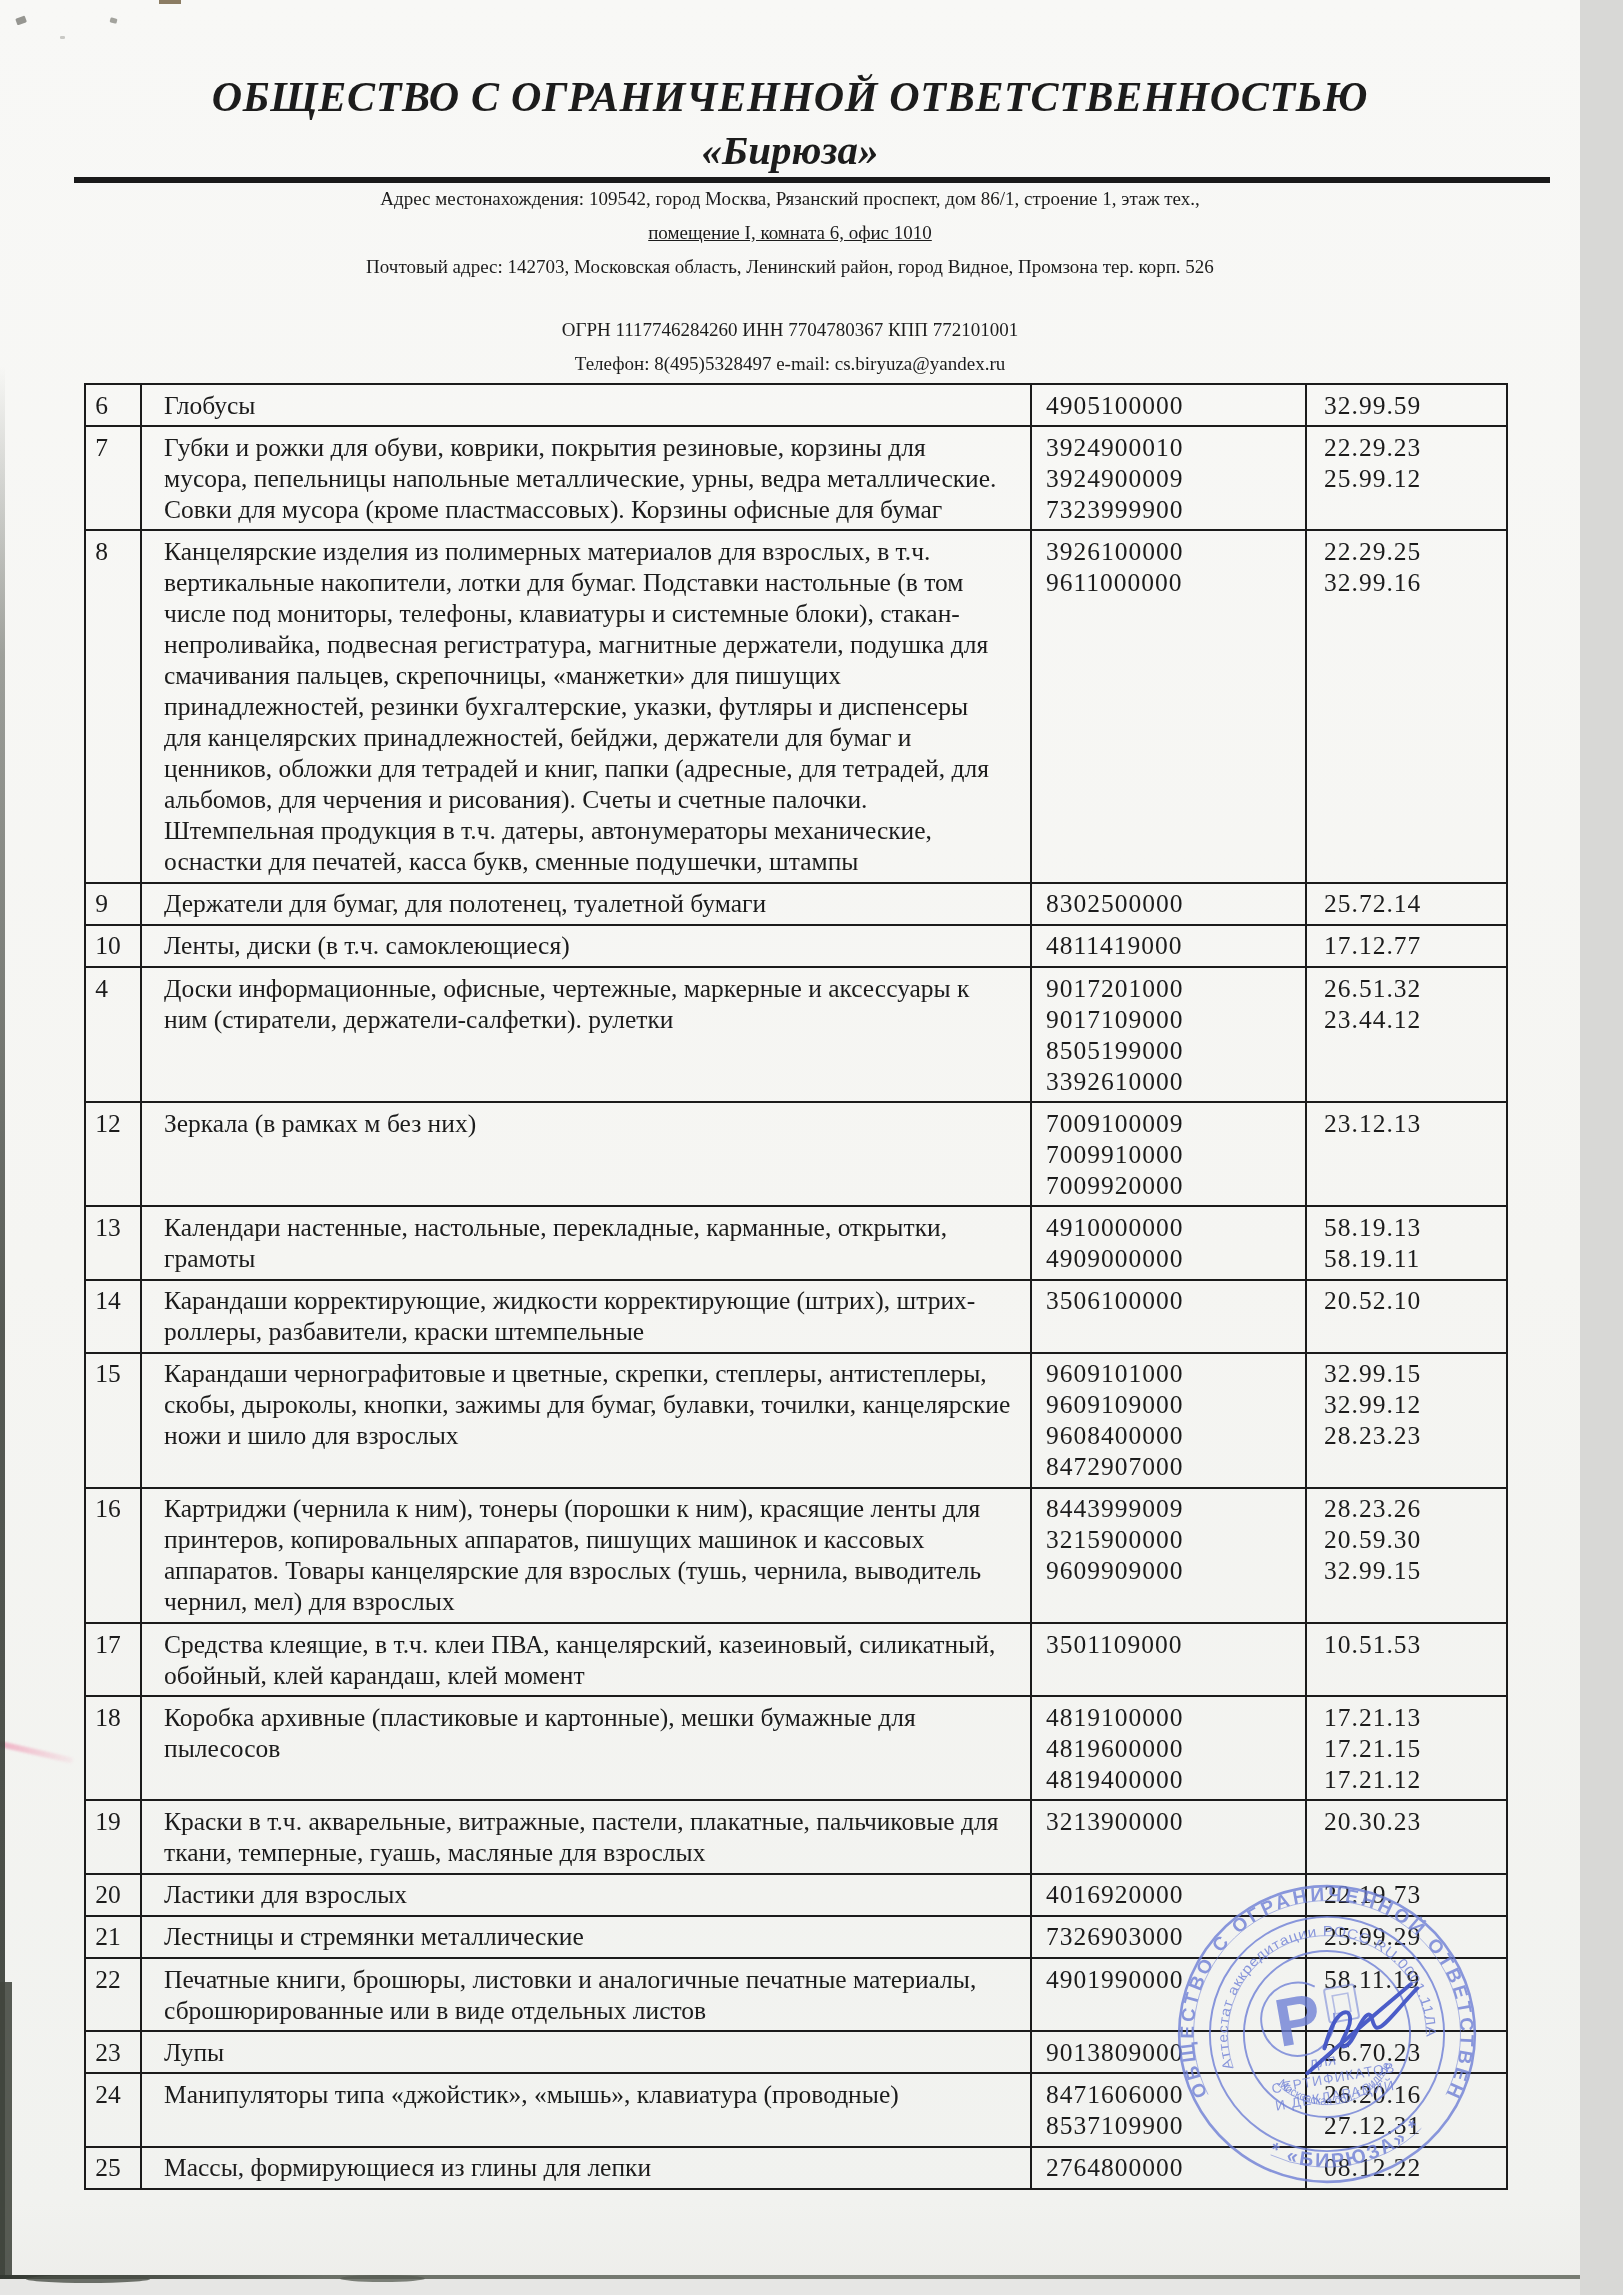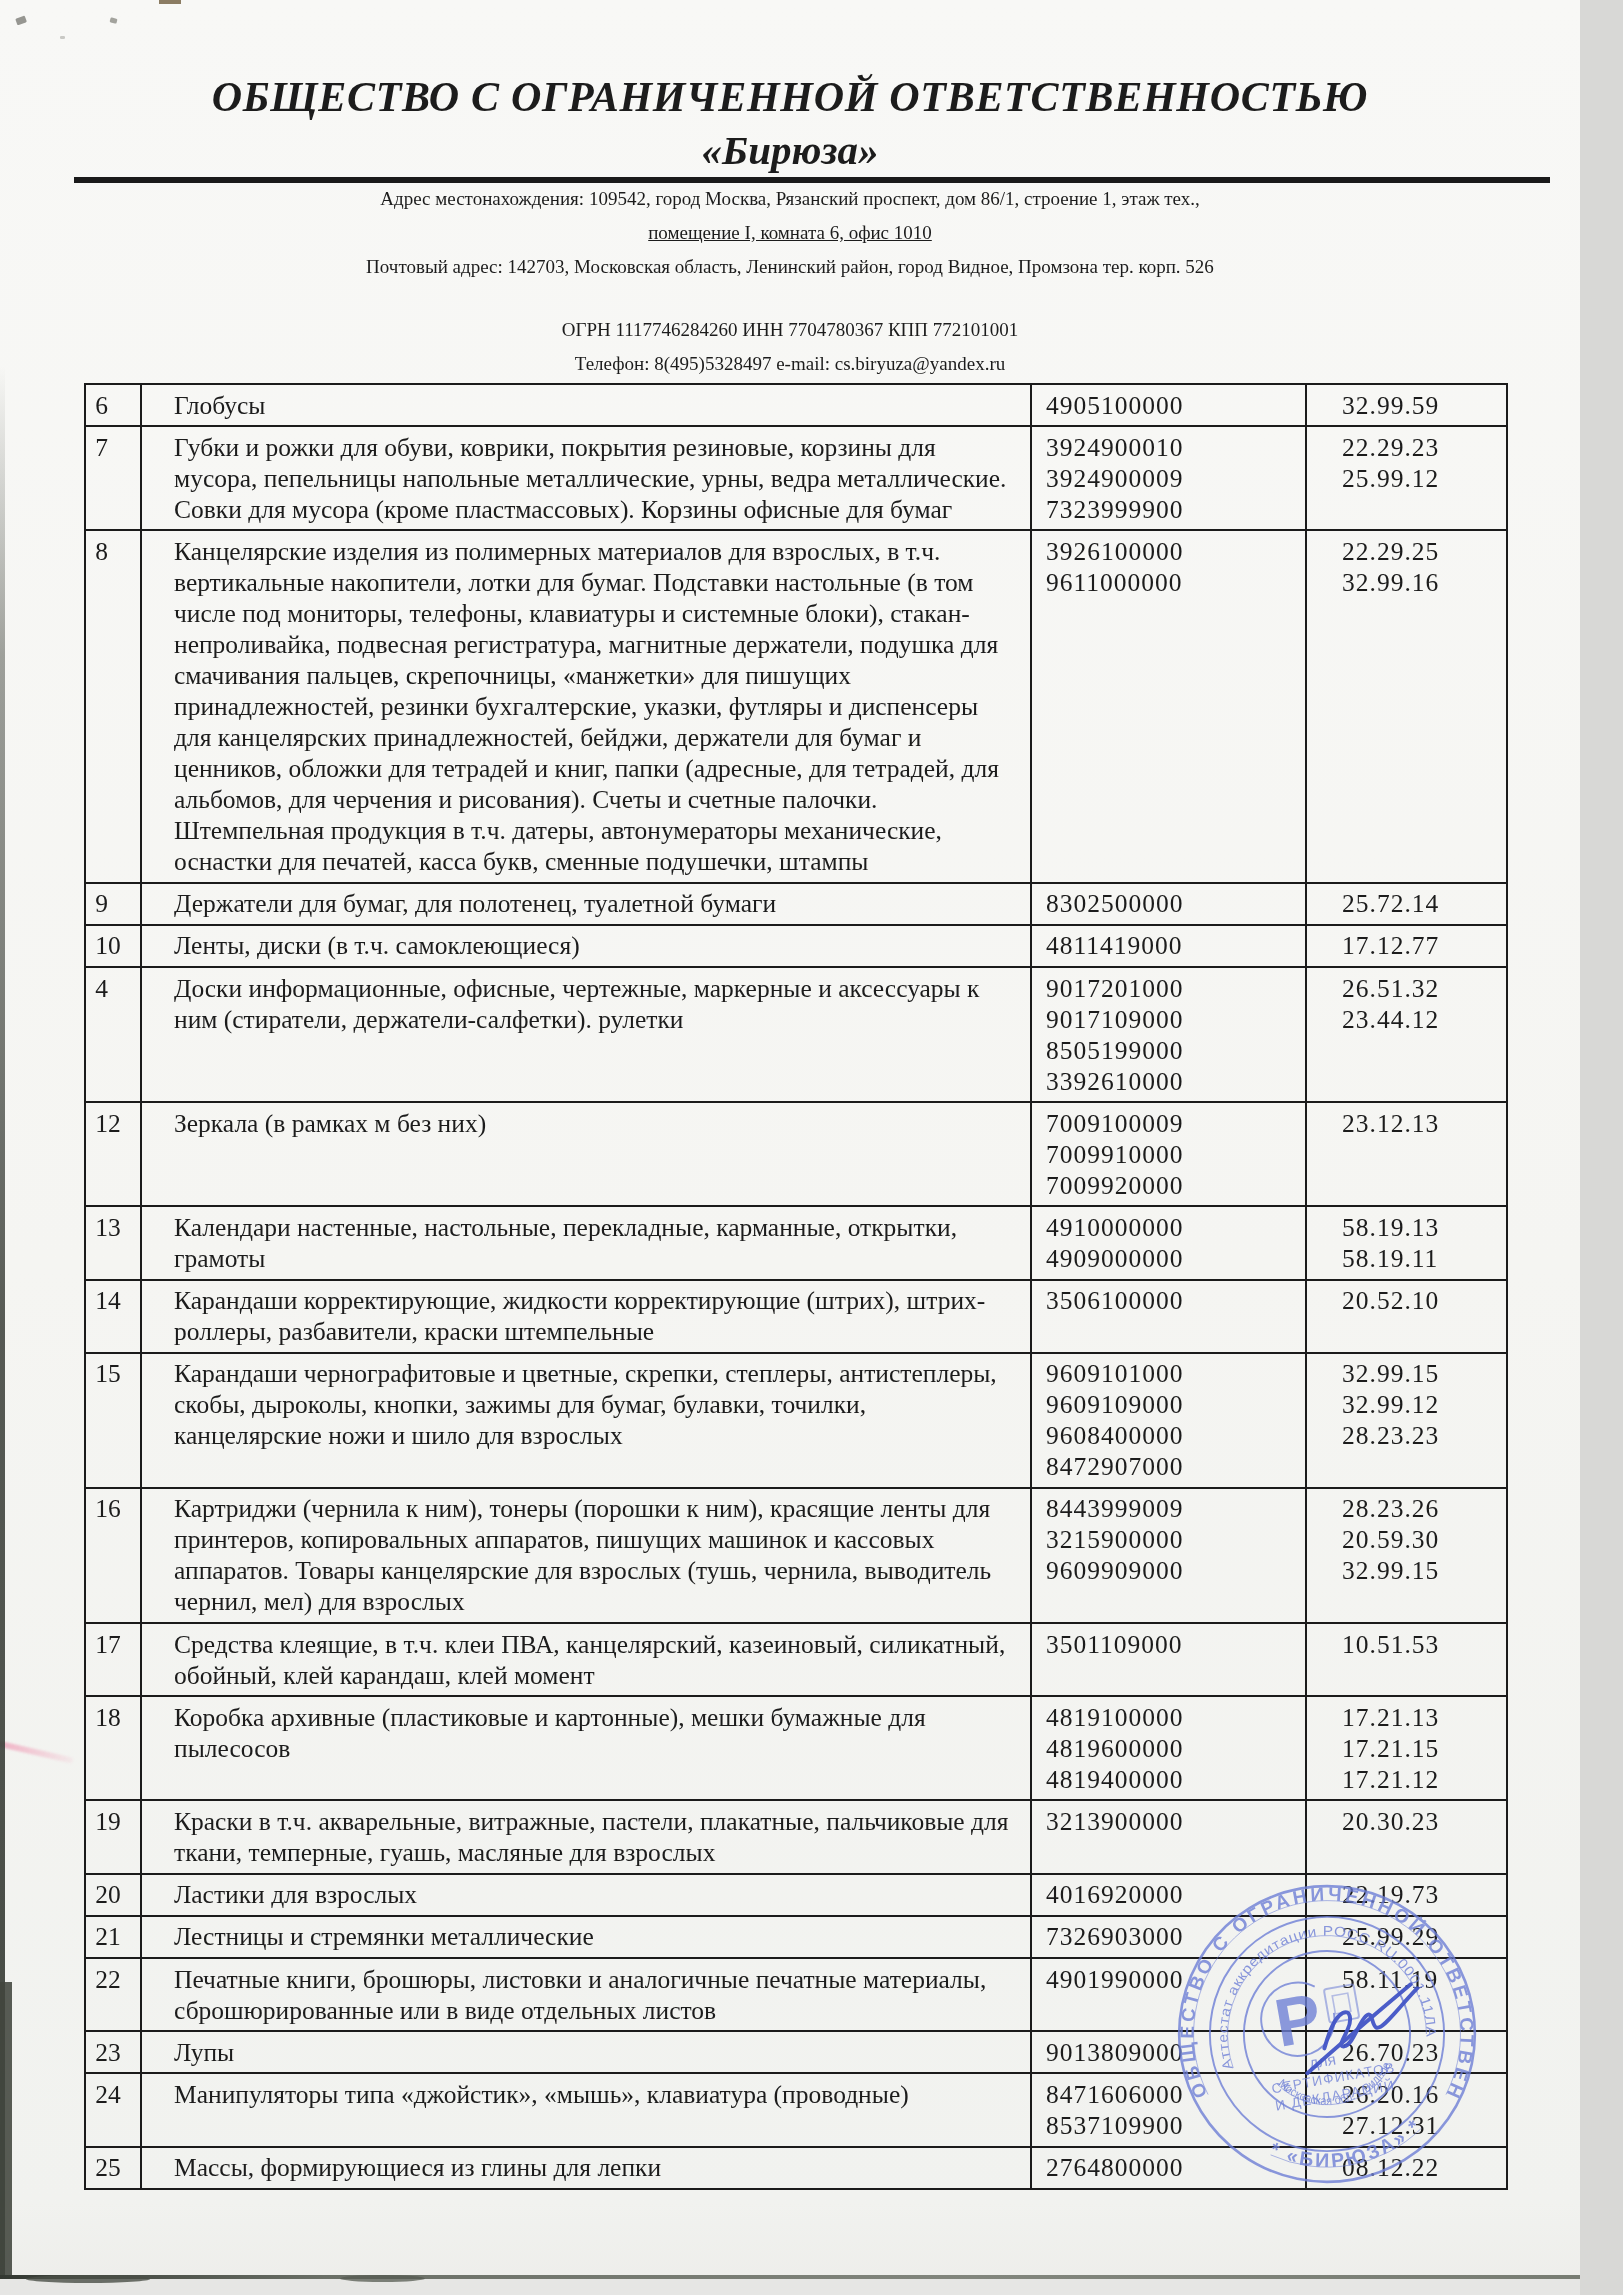--- a/index.html
+++ b/index.html
@@ -30,23 +30,23 @@
   table.doc-table{
     position:absolute;left:84px;top:383px;width:1422px;
     border-collapse:collapse;table-layout:fixed;
     font-size:25.5px;border:2.6px solid #1b1b1b;
   }
   .doc-table td{
     border:2px solid #1b1b1b;vertical-align:top;
     padding:4.6px 5.2px;line-height:31px;
   }
   .doc-table td.c-num{padding-left:9.2px;}
-  .doc-table td.c-desc{padding-left:32px;padding-right:19.6px;}
+  .doc-table td.c-desc{padding-left:22px;padding-right:19.6px;}
   .doc-table td.c-code{padding-left:14px;letter-spacing:1px;}
-  .doc-table td.c-okpd{padding-left:35px;letter-spacing:1px;}
+  .doc-table td.c-okpd{padding-left:17px;letter-spacing:1px;}
   .doc-table td.c-code div,.doc-table td.c-okpd div{white-space:nowrap;}
   
   .stamp-wrap{position:absolute;left:1170px;top:1877px;width:314px;height:314px;pointer-events:none;}
   
   .artifact{position:absolute;pointer-events:none;}
   .left-edge{left:0;top:366px;width:5.2px;height:1929px;
     background:linear-gradient(to bottom,rgba(70,74,66,0) 0%,rgba(70,74,66,.5) 15%,rgba(58,62,56,.85) 50%,rgba(52,57,50,.92) 100%);}
   .left-edge-wide{left:0;top:1982px;width:11.8px;height:313px;background:#41463e;opacity:.88;}
   .bottom-paper-edge{left:0;top:2275px;width:1623px;height:3.9px;
     background:linear-gradient(to right,#333831,#6a6f66 20%,#82867d 60%,#777c72);}

